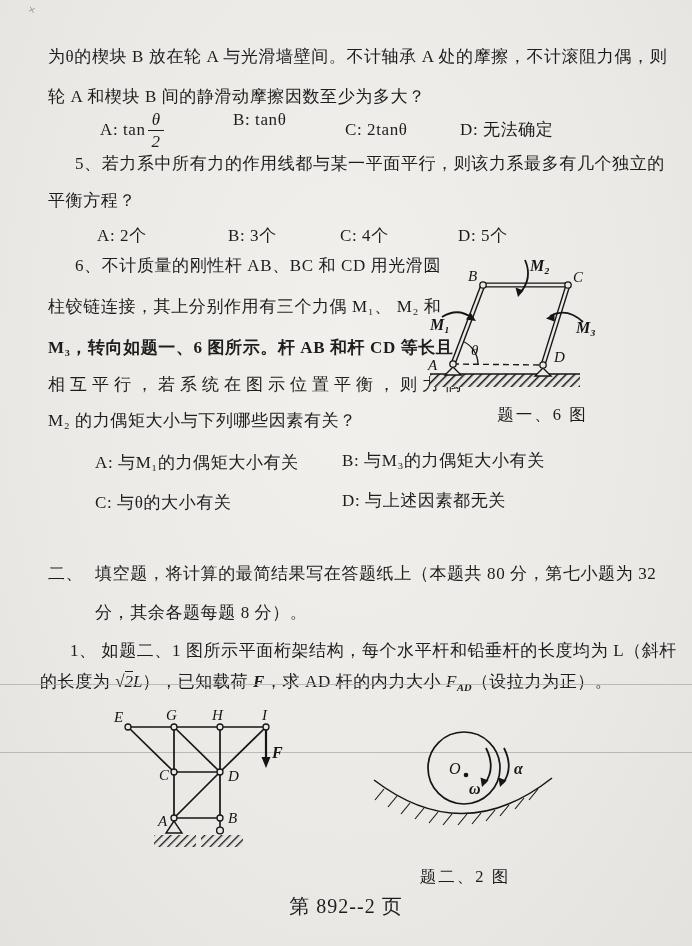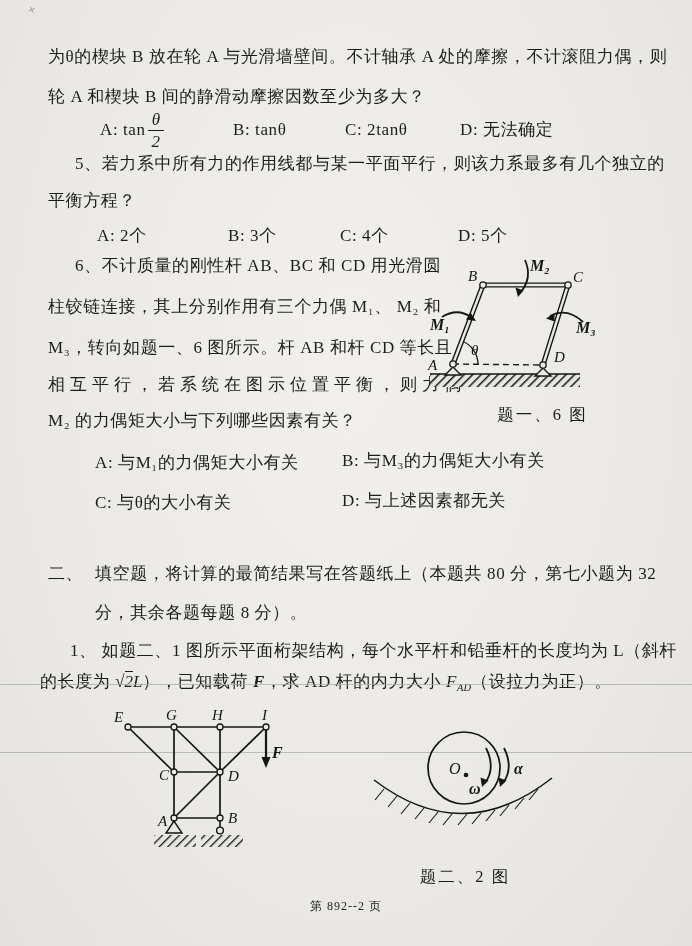--- a/index.html
+++ b/index.html
@@ -11,21 +11,21 @@
     overflow:hidden;
   }
   .t{
     position:absolute;
     font-size:17px;line-height:22px;color:#1d1d1d;
     white-space:nowrap;letter-spacing:0.6px;
   }
   .wide{letter-spacing:5px;}
   .italic{font-style:italic;}
   .bold{font-weight:bold;}
-  sub.small{font-size:10.5px;font-style:italic;letter-spacing:0;}
+  sub.small{font-size:10.5px;font-style:italic;letter-spacing:0;font-weight:bold;}
   .frac{display:inline-block;vertical-align:middle;text-align:center;font-style:italic;line-height:1;margin:0 2px;letter-spacing:0;}
   .frac .num{display:block;padding:0 4px 2px 4px;border-bottom:1.4px solid #1d1d1d;}
   .frac .den{display:block;padding-top:2px;}
   .rad{letter-spacing:0;}
   .rad .vinc{border-top:1.4px solid #1d1d1d;font-style:italic;}
   .caption{font-size:16.5px;letter-spacing:2px;text-align:center;}
   .scanline{position:absolute;left:0;width:692px;height:1px;background:#a9a9a7;opacity:.75;}
   .cornermark{position:absolute;left:28px;top:2px;color:#8f8f8d;font-size:13px;transform:rotate(18deg);}
   svg{position:absolute;overflow:visible;}
   svg text{font-family:"Liberation Serif","DejaVu Serif",serif;fill:#151515;}
@@ -42,34 +42,34 @@
   <div class="t" style="left:48px;top:46px;">为θ的楔块 B 放在轮 A 与光滑墙壁间。不计轴承 A 处的摩擦，不计滚阻力偶，则</div>
   <div class="t" style="left:48px;top:86px;">轮 A 和楔块 B 间的静滑动摩擦因数至少为多大？</div>
 
   <div class="t" style="left:100px;top:108px;display:flex;align-items:center;height:44px;">
     <span>A: tan</span>
       <span class="frac">
         <span class="num">θ</span>
         <span class="den">2</span>
       </span>
   </div>
-  <div class="t" style="left:233px;top:119px;">B:  tanθ</div>
+  <div class="t" style="left:233px;top:109px;">B:  tanθ</div>
   <div class="t" style="left:345px;top:119px;">C:  2tanθ</div>
   <div class="t" style="left:460px;top:119px;">D:  无法确定</div>
 
   <div class="t" style="left:75px;top:153px;">5、若力系中所有力的作用线都与某一平面平行，则该力系最多有几个独立的</div>
   <div class="t" style="left:48px;top:190px;">平衡方程？</div>
   <div class="t" style="left:97px;top:225px;">A: 2个</div>
   <div class="t" style="left:228px;top:225px;">B: 3个</div>
   <div class="t" style="left:340px;top:225px;">C: 4个</div>
   <div class="t" style="left:458px;top:225px;">D: 5个</div>
 
   <div class="t" style="left:75px;top:255px;">6、不计质量的刚性杆 AB、BC 和 CD 用光滑圆</div>
   <div class="t" style="left:48px;top:296px;">柱铰链连接，其上分别作用有三个力偶 M₁、 M₂ 和</div>
-  <div class="t" style="left:48px;top:337px;">M₃，转向如题一、6 图所示。杆 AB 和杆 CD 等长且</div>
+  <div class="t" style="left:48px;top:337px;font-weight:bold;">M₃，转向如题一、6 图所示。杆 AB 和杆 CD 等长且</div>
   <div class="t wide" style="left:48px;top:374px;">相互平行，若系统在图示位置平衡，则力偶</div>
   <div class="t" style="left:48px;top:410px;">M₂ 的力偶矩大小与下列哪些因素有关？</div>
 
   <svg style="left:418px;top:250px;" width="235" height="150" viewBox="0 0 235 150">
     <defs>
       <pattern id="hatch1" width="6" height="6" patternUnits="userSpaceOnUse" patternTransform="rotate(45)">
         <rect width="6" height="6" fill="#e7e6e3"></rect>
         <line x1="0" y1="0" x2="0" y2="6" stroke="#161616" stroke-width="3"></line>
       </pattern>
     </defs>
@@ -227,15 +227,15 @@
       <path d="M 126 22 Q 136 42 125 57" fill="none" stroke="#151515" stroke-width="1.8"></path>
       <polygon points="122,61 120.5,51.5 128.5,54.5" fill="#151515"></polygon>
     </g>
 
     <text x="71" y="48" class="figlab" style="font-size:16px;">O</text>
     <text x="91" y="68" class="figlab-b">ω</text>
     <text x="136" y="48" class="figlab-b">α</text>
   </svg>
   <div class="t caption" style="left:403px;top:866px;width:124px;">题二、2 图</div>
 
-  <div class="t caption" style="left:266px;top:895px;width:160px;letter-spacing:1px;font-size:12px;">第 892--2 页</div>
+  <div class="t caption" style="left:266px;top:895px;width:160px;letter-spacing:1px;font-size:20px;">第 892--2 页</div>
 
 </div>
 
 </body></html>

